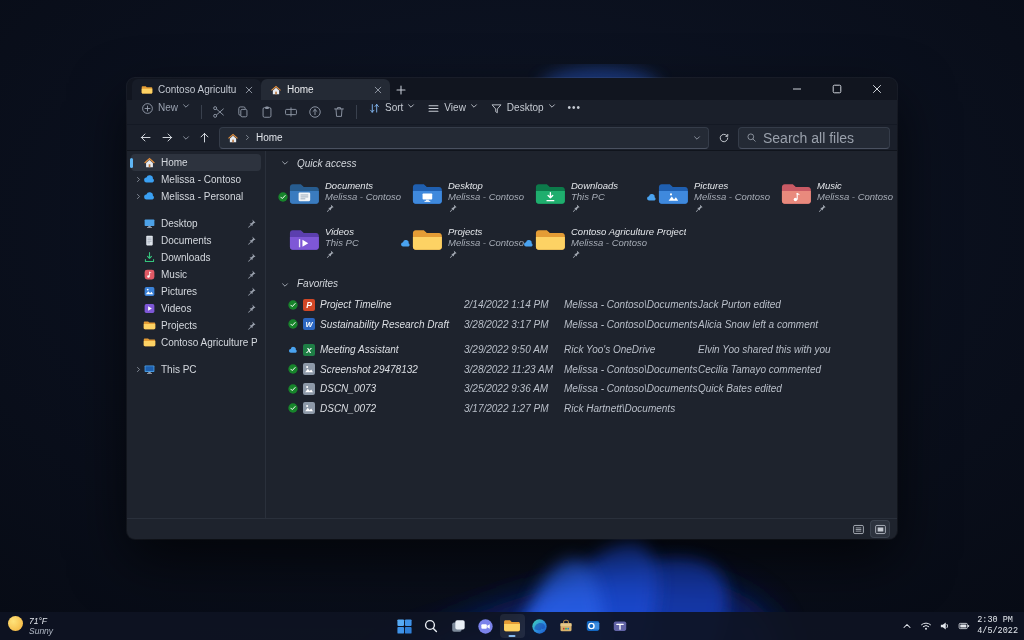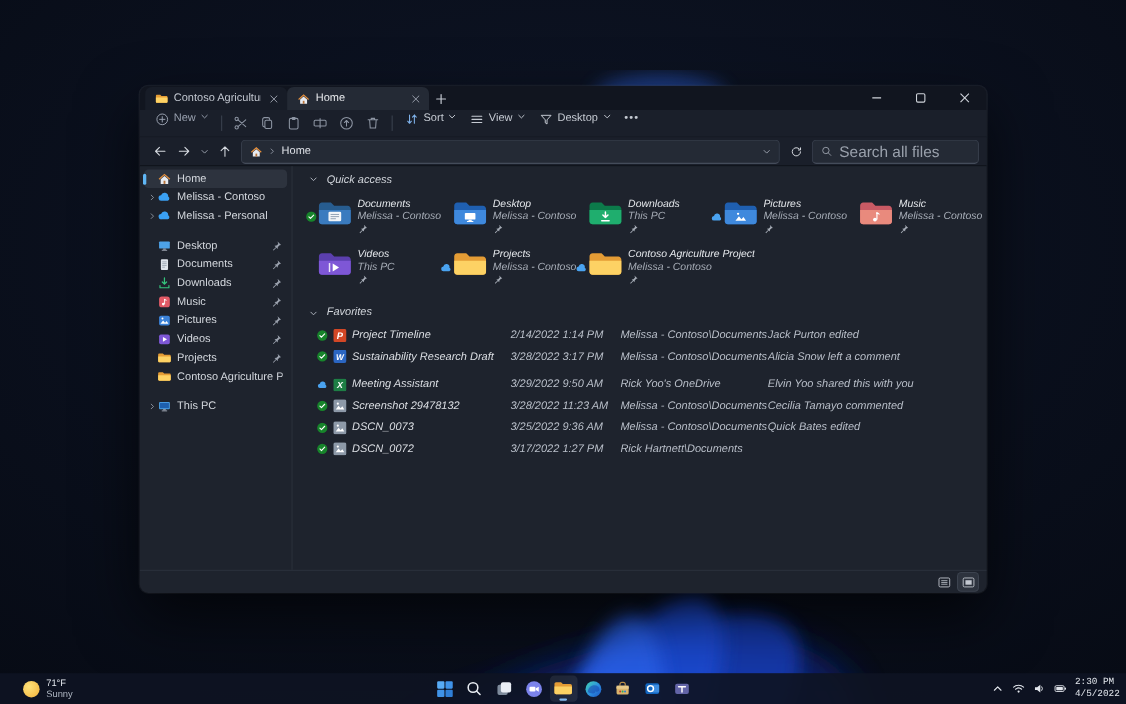--- a/index.html
+++ b/index.html
@@ -100,21 +100,21 @@
 
   .statusbar { height:21px; border-top:1px solid #2a303b; flex:none; display:flex;
     align-items:center; justify-content:flex-end; gap:4px; padding:0 8px; }
   .sb-btn { width:18px; height:16px; border-radius:3px; display:flex;
     align-items:center; justify-content:center; color:#c3c8d0; }
   .sb-btn.active { background:#2d333e; box-shadow:0 0 0 1px #3c434f; }
 
   
   .taskbar { position:absolute; left:0; right:0; bottom:0; height:28px;
     background:rgba(14,20,35,.92); display:flex; align-items:center; }
-  .tb-weather { position:absolute; left:21px; display:flex; align-items:center; gap:6px; }
+  .tb-weather { position:absolute; left:8px; display:flex; align-items:flex-start; gap:6px;font-style:italic; }
   .sun { width:15px; height:15px; border-radius:50%;
     background:radial-gradient(circle at 35% 35%, #ffe37a, #f3b13a); }
   .wx { font-size:8.5px; line-height:1.18; color:#e3e7ed; }
   .wx .cond { color:#aeb6c2; }
   .tb-center { margin:0 auto; display:flex; align-items:center; height:100%; }
   .tb-app { width:25px; height:24px; margin:0 1px; border-radius:4px; position:relative;
     display:flex; align-items:center; justify-content:center; }
   .tb-app.active { background:rgba(255,255,255,.08); }
   .tb-app.active::after { content:""; position:absolute; bottom:1px; left:50%;
     transform:translateX(-50%); width:7px; height:2px; border-radius:2px;

